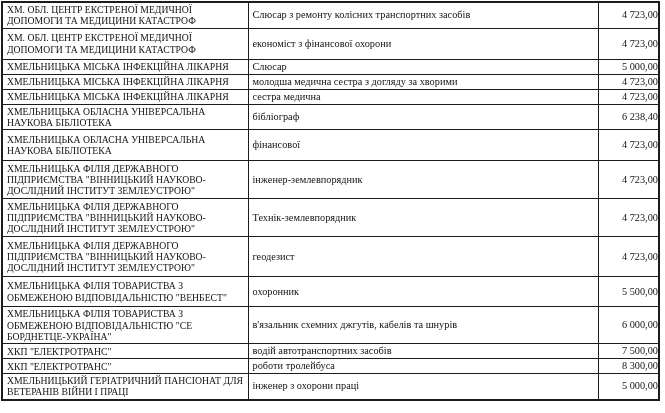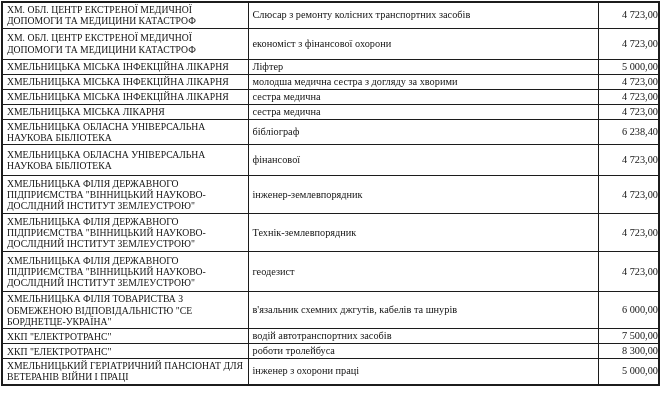--- a/index.html
+++ b/index.html
@@ -69,35 +69,30 @@
         <td class="job">Слюсар з ремонту колісних транспортних засобів</td>
         <td class="sal">4 723,00</td>
       </tr>
       <tr style="height:31px">
         <td class="org">ХМ. ОБЛ. ЦЕНТР ЕКСТРЕНОЇ МЕДИЧНОЇ ДОПОМОГИ ТА МЕДИЦИНИ КАТАСТРОФ</td>
         <td class="job">економіст з фінансової охорони</td>
         <td class="sal">4 723,00</td>
       </tr>
       <tr style="height:15px">
         <td class="org">ХМЕЛЬНИЦЬКА МІСЬКА ІНФЕКЦІЙНА ЛІКАРНЯ</td>
-        <td class="job">Ліфтер</td>
+        <td class="job">Слюсар</td>
         <td class="sal">5 000,00</td>
       </tr>
       <tr style="height:14px">
         <td class="org">ХМЕЛЬНИЦЬКА МІСЬКА ІНФЕКЦІЙНА ЛІКАРНЯ</td>
         <td class="job">молодша медична сестра з догляду за хворими</td>
         <td class="sal">4 723,00</td>
       </tr>
       <tr style="height:14px">
         <td class="org">ХМЕЛЬНИЦЬКА МІСЬКА ІНФЕКЦІЙНА ЛІКАРНЯ</td>
-        <td class="job">сестра медична</td>
-        <td class="sal">4 723,00</td>
-      </tr>
-      <tr style="height:14px">
-        <td class="org">ХМЕЛЬНИЦЬКА МІСЬКА ЛІКАРНЯ</td>
         <td class="job">сестра медична</td>
         <td class="sal">4 723,00</td>
       </tr>
       <tr style="height:25px">
         <td class="org">ХМЕЛЬНИЦЬКА ОБЛАСНА УНІВЕРСАЛЬНА НАУКОВА БІБЛІОТЕКА</td>
         <td class="job">бібліограф</td>
         <td class="sal">6 238,40</td>
       </tr>
       <tr style="height:31px">
         <td class="org">ХМЕЛЬНИЦЬКА ОБЛАСНА УНІВЕРСАЛЬНА НАУКОВА БІБЛІОТЕКА</td>
@@ -112,20 +107,25 @@
       <tr style="height:38px">
         <td class="org">ХМЕЛЬНИЦЬКА ФІЛІЯ ДЕРЖАВНОГО ПІДПРИЄМСТВА "ВІННИЦЬКИЙ НАУКОВО-ДОСЛІДНИЙ ІНСТИТУТ ЗЕМЛЕУСТРОЮ"</td>
         <td class="job">Технік-землевпорядник</td>
         <td class="sal">4 723,00</td>
       </tr>
       <tr style="height:40px">
         <td class="org">ХМЕЛЬНИЦЬКА ФІЛІЯ ДЕРЖАВНОГО ПІДПРИЄМСТВА "ВІННИЦЬКИЙ НАУКОВО-ДОСЛІДНИЙ ІНСТИТУТ ЗЕМЛЕУСТРОЮ"</td>
         <td class="job">геодезист</td>
         <td class="sal">4 723,00</td>
       </tr>
+      <tr style="height:30px">
+        <td class="org">ХМЕЛЬНИЦЬКА ФІЛІЯ ТОВАРИСТВА З ОБМЕЖЕНОЮ ВІДПОВІДАЛЬНІСТЮ "ВЕНБЕСТ"</td>
+        <td class="job">охоронник</td>
+        <td class="sal">5 500,00</td>
+      </tr>
       <tr style="height:37px">
         <td class="org">ХМЕЛЬНИЦЬКА ФІЛІЯ ТОВАРИСТВА З ОБМЕЖЕНОЮ ВІДПОВІДАЛЬНІСТЮ "СЕ БОРДНЕТЦЕ-УКРАЇНА"</td>
         <td class="job">в'язальник схемних джгутів, кабелів та шнурів</td>
         <td class="sal">6 000,00</td>
       </tr>
       <tr style="height:15px">
         <td class="org">ХКП "ЕЛЕКТРОТРАНС"</td>
         <td class="job">водій автотранспортних засобів</td>
         <td class="sal">7 500,00</td>
       </tr>

